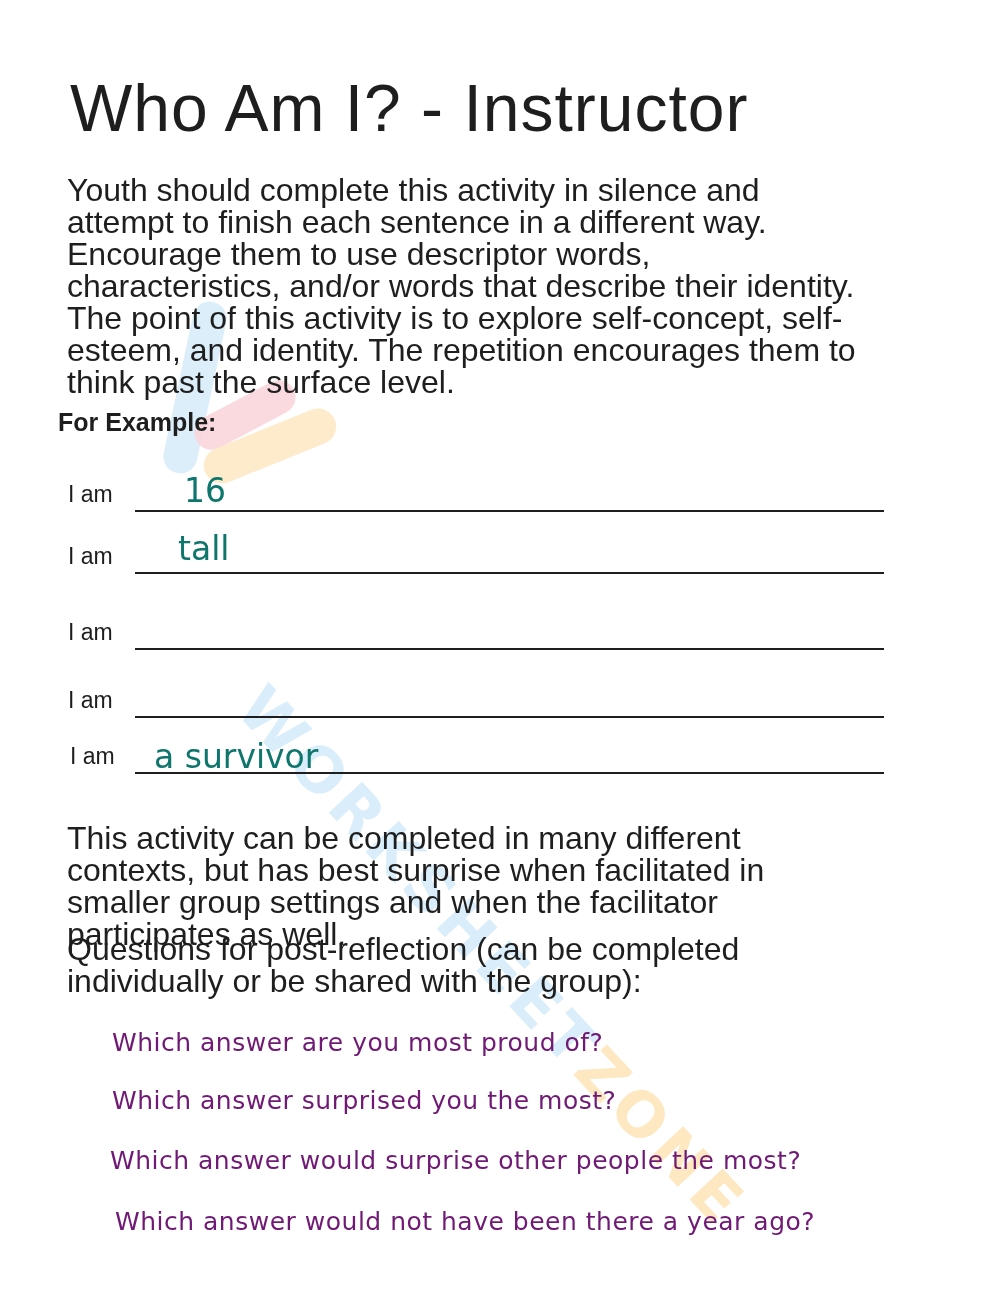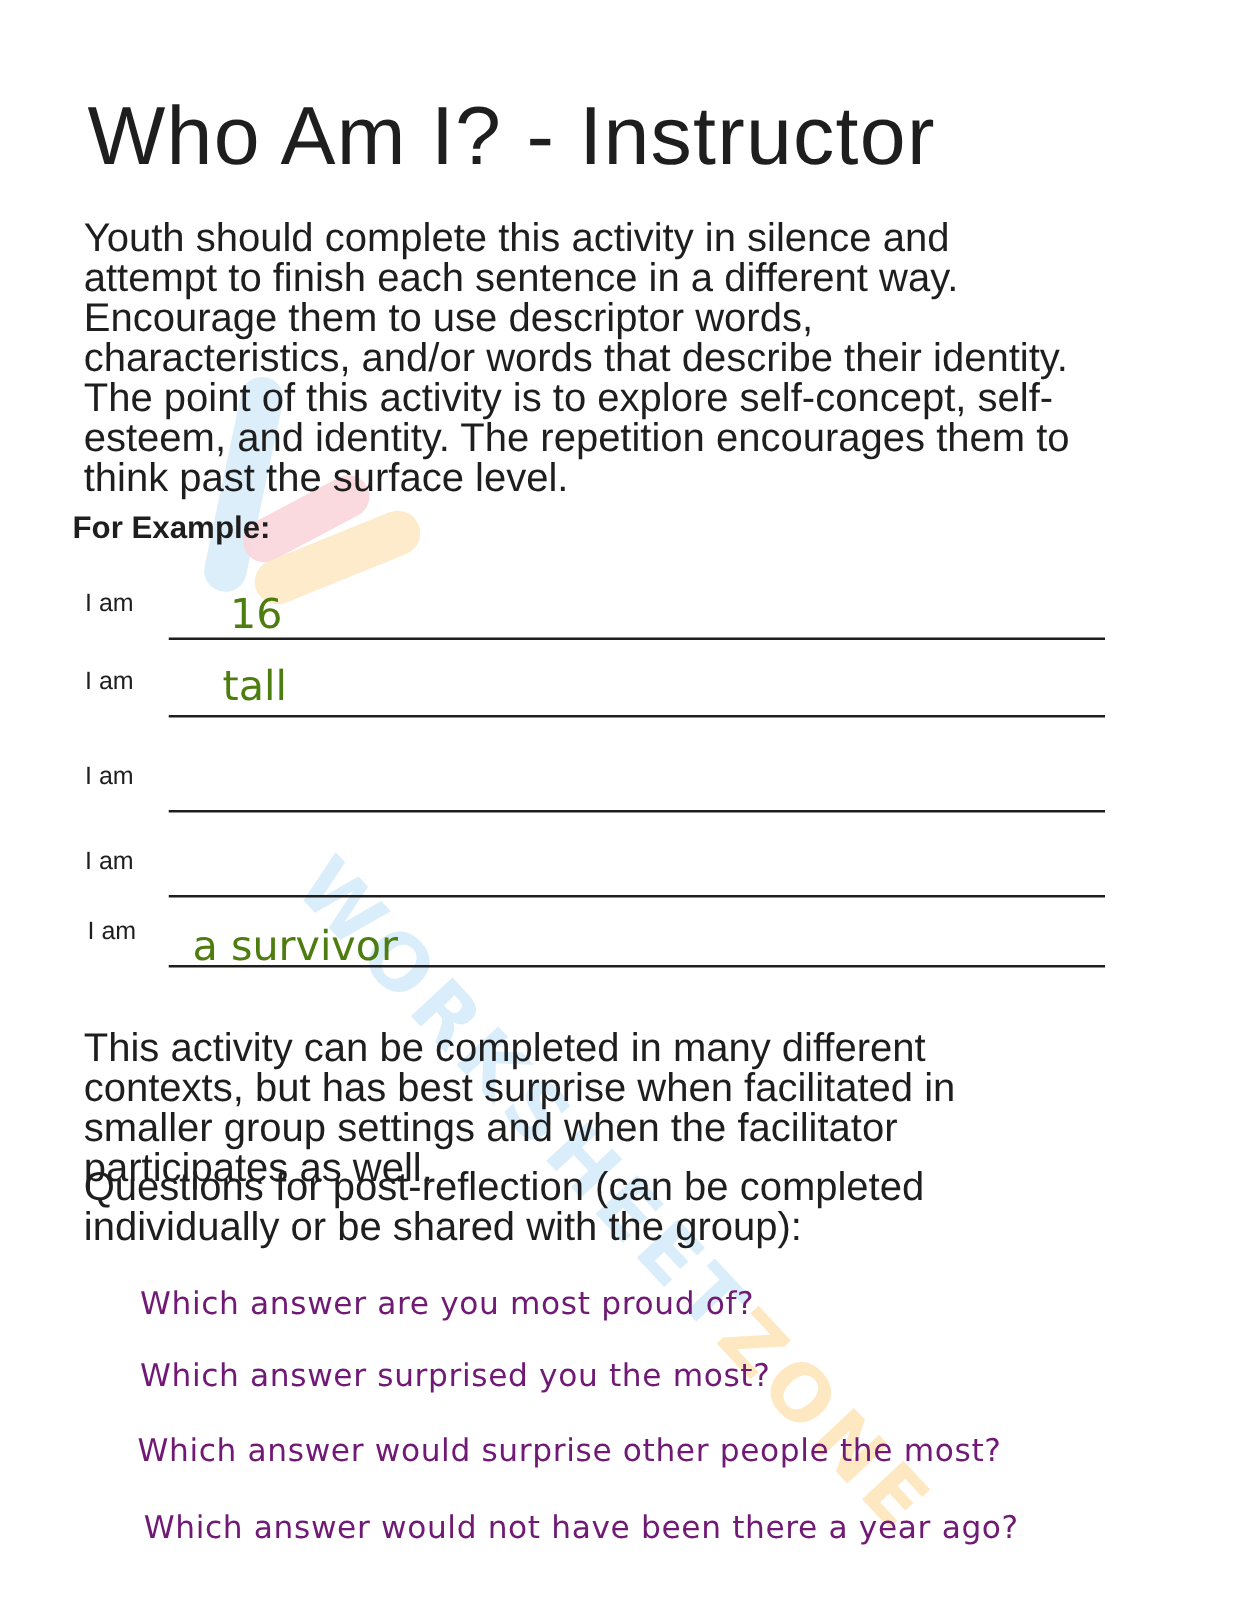--- a/index.html
+++ b/index.html
@@ -96,37 +96,37 @@
 
     .line-row {
       position: absolute;
       left: 68px;
       width: 816px;
       height: 40px;
     }
     .line-row .lbl {
       position: absolute;
       left: 0;
-      bottom: 17px;
-      font-size: 20px;
+      bottom: 4px;
+      font-size: 23px;
       color: #1e1e1e;
     }
     .line-row .rule {
       position: absolute;
       left: 67px;
       right: 0;
       bottom: 0;
       border-bottom: 2px solid #1e1e1e;
     }
     .line-row .answer {
       position: absolute;
       bottom: 2px;
       font-family: "DejaVu Sans", sans-serif;
       font-size: 33px;
-      color: #4d7c0f;
+      color: #0f766e;
       white-space: nowrap;
     }
 
     .question {
       position: absolute;
       font-family: "DejaVu Sans", sans-serif;
       font-size: 25px;
       letter-spacing: 0.5px;
       color: #701a75;
       white-space: nowrap;

